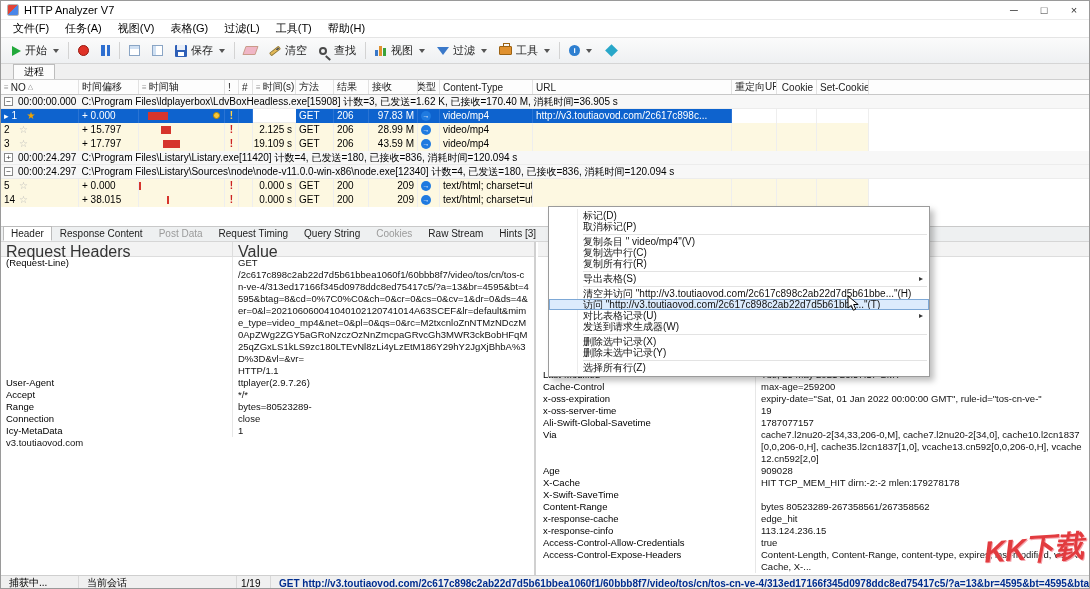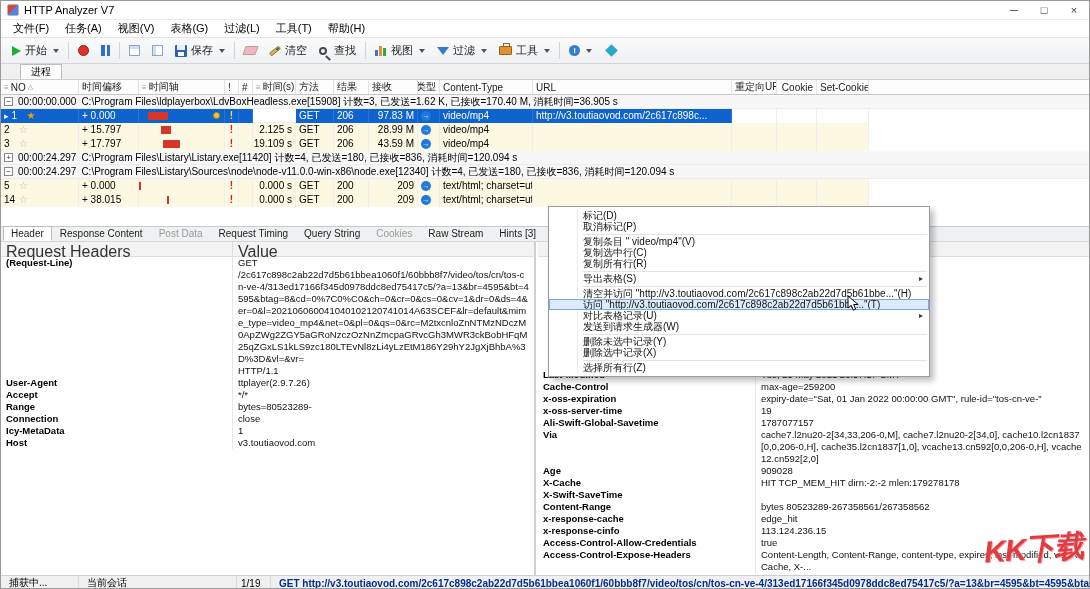--- a/index.html
+++ b/index.html
@@ -32,21 +32,21 @@
 .ic-find::after{content:"";position:absolute;width:6px;height:2px;background:#4a4a4a;transform:rotate(42deg);left:4px;top:8px}
 .ic-chart{width:12px;height:11px;display:flex;align-items:flex-end;gap:1px}
 .ic-chart i{width:3px;display:block}
 .ic-chart .b1{height:6px;background:#3a78c9}.ic-chart .b2{height:10px;background:#e0912f}.ic-chart .b3{height:8px;background:#3aa23a}
 .ic-funnel{width:0;height:0;border-left:6px solid transparent;border-right:6px solid transparent;border-top:8px solid #3a78c9}
 .ic-tool{width:13px;height:9px;background:#e0912f;border:1px solid #9c6314;border-radius:1px;position:relative}
 .ic-tool::before{content:"";position:absolute;left:3px;top:-4px;width:5px;height:3px;border:1px solid #9c6314;border-bottom:none}
 .ic-info{width:11px;height:11px;border-radius:50%;background:#2e7fd0;color:#fff;font-size:8px;font-weight:bold;display:flex;align-items:center;justify-content:center}
 .ic-help{width:9px;height:9px;background:#28a7c9;transform:rotate(45deg);margin:0 3px}
 
-#procstrip{position:absolute;left:0;top:63px;right:0;height:16px;background:#f0f0f0;border-bottom:1px solid #cfcfcf;display:flex;align-items:flex-end;padding-left:19px}
+#procstrip{position:absolute;left:0;top:63px;right:0;height:16px;background:#f0f0f0;border-bottom:1px solid #cfcfcf;display:flex;align-items:flex-end;padding-left:12px}
 #proc-tab{height:15px;padding:1px 10px;background:#fcfcfc;border:1px solid #bdbdbd;border-bottom:none;font-size:10px;display:flex;align-items:center}
 
 #grid-header{position:absolute;left:0;top:79px;right:0;height:15px;display:flex;background:#fdfdfd;border-bottom:1px solid #c8c8c8;font-size:10px}
 .gh-cell{display:flex;align-items:center;padding:0 3px;border-right:1px solid #e2e2e2;white-space:nowrap;overflow:hidden;color:#222;flex-shrink:0}
 .gh-filter{color:#999;font-size:8px;margin-right:2px}
 .gh-sort{color:#888;font-size:7px;margin-left:2px}
 
 #grid-body{position:absolute;left:0;top:94px;right:0;height:131px;background:#fff;overflow:hidden}
 .grow{display:flex;height:14px;align-items:center;font-size:10px;border-bottom:1px solid #ececec}
 .grow.group{background:#f7f7f7;padding-left:3px;gap:5px;white-space:nowrap;overflow:hidden}
@@ -74,21 +74,21 @@
 .dtab.disabled{color:#9b9b9b}
 
 #detail{position:absolute;left:0;top:241px;right:0;height:333px;background:#fff}
 #req-panel{position:absolute;left:0;top:0;width:535px;height:333px;border-right:2px solid #d0d0d0;overflow:hidden}
 #resp-panel{position:absolute;left:537px;top:0;right:0;height:333px;overflow:hidden}
 .dhdr{height:15px;display:flex;font-size:16px;background:#f3f3f3;border-bottom:1px solid #ddd;color:#333}
 .dhdr .hn{width:232px;padding:1px 5px;border-right:1px solid #ddd}
 .dhdr .hv{flex:1;padding:1px 5px}
 #resp-panel .dhdr .hn{width:218px}
 .drow{display:flex;font-size:9.5px;line-height:12px;min-height:12px}
-.drow .dn{width:232px;padding:0 5px;font-weight:bold;border-right:1px solid #e7e7e7;flex-shrink:0;overflow:hidden;white-space:nowrap}
+.drow .dn{width:232px;padding:0 5px;font-weight:normal;border-right:1px solid #e7e7e7;flex-shrink:0;overflow:hidden;white-space:nowrap}
 .drow .dv{flex:1;padding:0 5px;white-space:pre-wrap;word-break:break-all;color:#111}
 #resp-panel .drow .dn{width:218px}
 .resp-spacer{height:100px}
 .drow.partial .dv{padding-left:162px}
 
 #statusbar{position:absolute;left:0;top:574px;right:0;height:15px;background:#f0f0f0;border-top:1px solid #cfcfcf;display:flex;align-items:center;font-size:10px}
 .sseg{padding:0 8px;height:15px;display:flex;align-items:center;border-right:1px solid #d8d8d8;white-space:nowrap;overflow:hidden}
 #sb-capture{width:78px}
 #sb-session{width:158px}
 #sb-pos{width:34px;padding:0 4px}
@@ -440,21 +440,20 @@
         </div>
         <div class="drow">
           <div class="dn">Connection</div>
           <div class="dv">close</div>
         </div>
         <div class="drow">
           <div class="dn">Icy-MetaData</div>
           <div class="dv">1</div>
         </div>
         <div class="drow">
-          <div class="dn">Host</div>
           <div class="dv">v3.toutiaovod.com</div>
         </div>
       </div>
   </div>
   <div id="resp-panel">
     <div class="dhdr">
       <div class="hn"></div>
       <div class="hv"></div>
     </div>
     <div class="resp-spacer"></div>
@@ -537,22 +536,22 @@
     <div class="cm-item">复制选中行(C)</div>
     <div class="cm-item">复制所有行(R)</div>
     <div class="cm-sep"></div>
     <div class="cm-item">导出表格(S)<span class="cm-arrow">▸</span></div>
     <div class="cm-sep"></div>
     <div class="cm-item">清空并访问 "http://v3.toutiaovod.com/2c617c898c2ab22d7d5b61bbe..."(H)</div>
     <div class="cm-item hl">访问 "http://v3.toutiaovod.com/2c617c898c2ab22d7d5b61bbe..."(T)</div>
     <div class="cm-item">对比表格记录(U)<span class="cm-arrow">▸</span></div>
     <div class="cm-item">发送到请求生成器(W)</div>
     <div class="cm-sep"></div>
+    <div class="cm-item">删除选中记录(X)</div>
     <div class="cm-item">删除未选中记录(Y)</div>
-    <div class="cm-item">删除选中记录(X)</div>
     <div class="cm-sep"></div>
     <div class="cm-item">选择所有行(Z)</div>
   </div>
 
 <div id="watermark">KK下载</div>
 
 <svg id="cursor" width="16" height="17" viewBox="0 0 16 17">
   <polygon points="1,1 1,13 4.3,10.4 6.3,15.2 8.7,14.2 6.7,9.5 11.2,9.5" fill="#fff" stroke="#000" stroke-width="1"></polygon>
 </svg>
 

